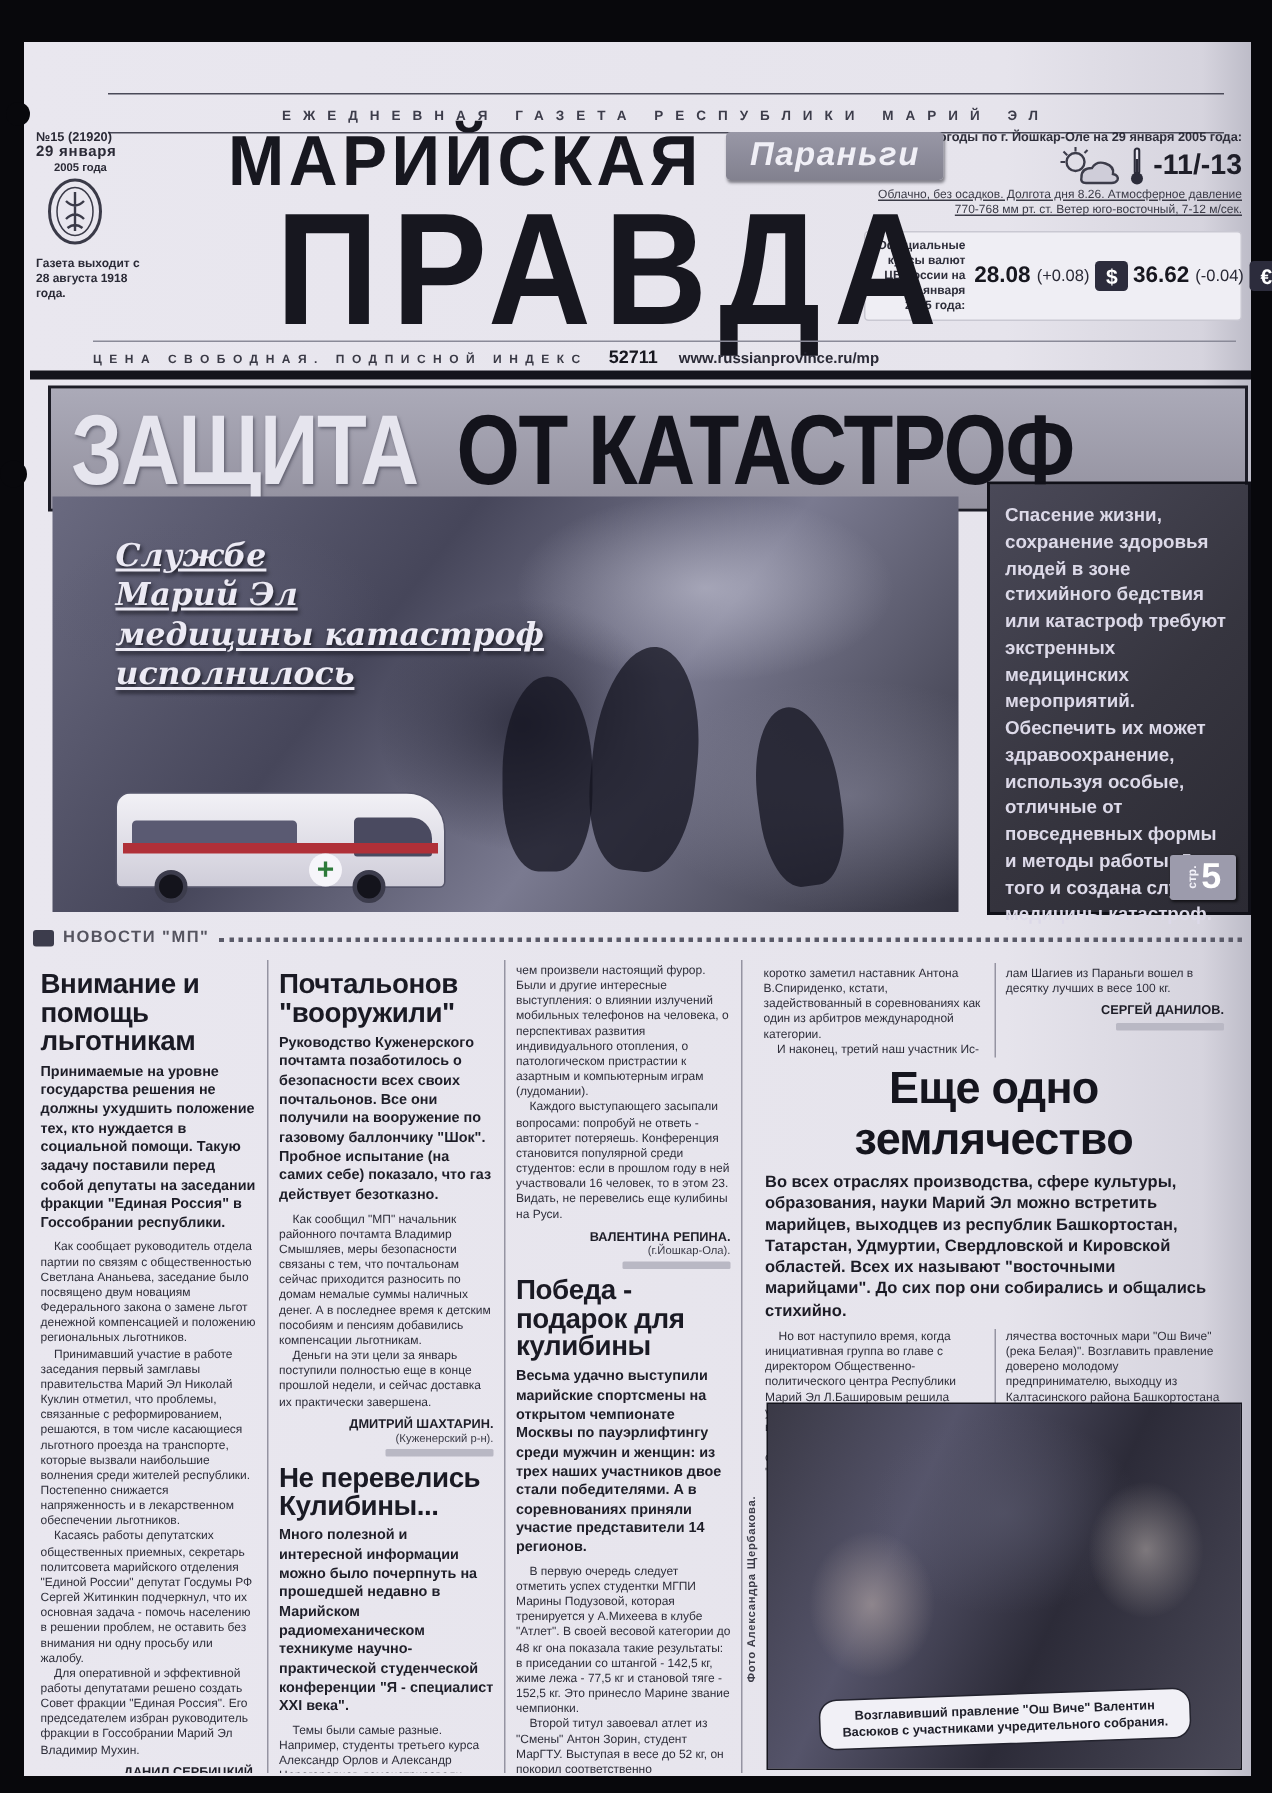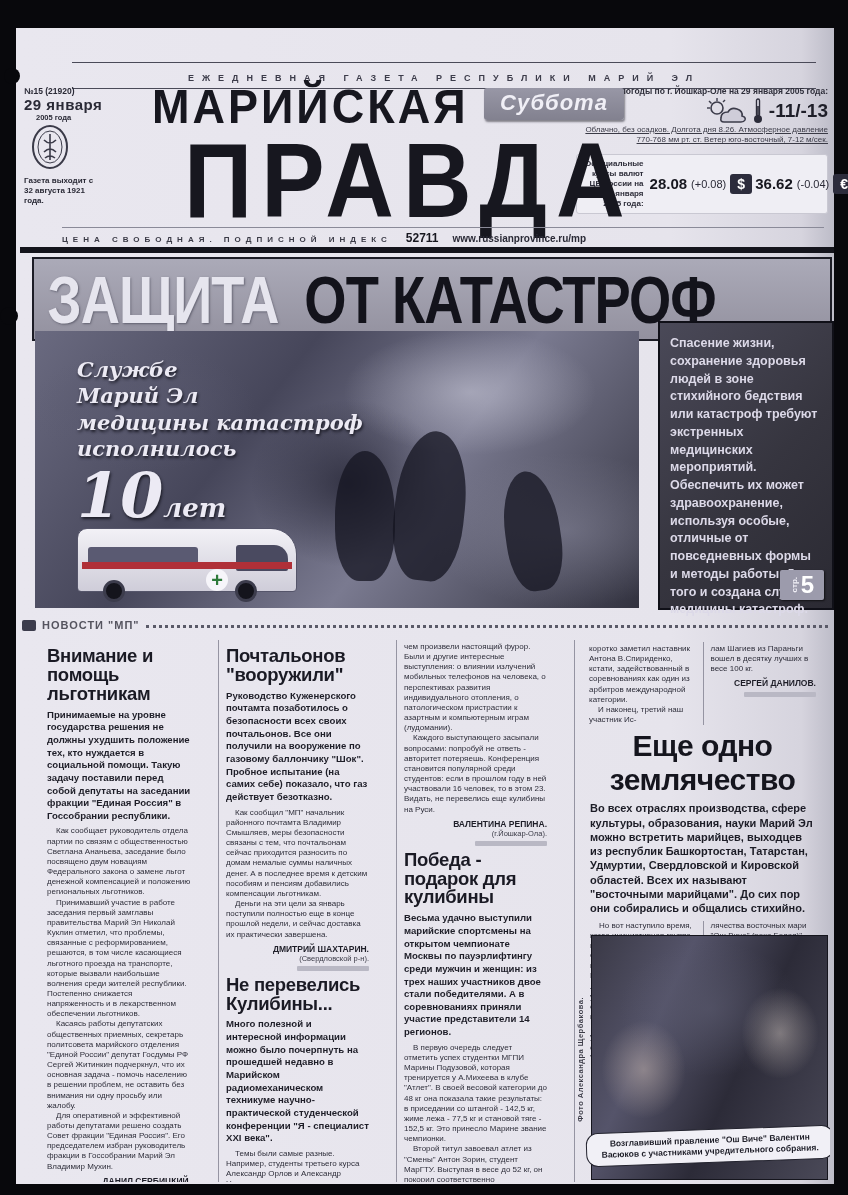--- a/index.html
+++ b/index.html
@@ -15,21 +15,21 @@
 
   
   .top-banner{position:absolute;top:34px;left:56px;right:18px;border-top:1.5px solid #4a4a58;
               border-bottom:1.5px solid #4a4a58;text-align:center;padding:4px 0 3px;}
   .top-banner span{font-size:9px;font-weight:bold;letter-spacing:8px;color:#3c3c4a;}
 
   
   .masthead{position:absolute;top:58px;left:8px;right:6px;height:140px;display:flex;gap:24px;}
   .mh-left{width:96px;flex:none;font-weight:bold;color:#2a2a36;}
   .issue{font-size:8.5px;}
-  .date-day{font-size:15px;font-weight:800;letter-spacing:0.5px;}
+  .date-day{font-size:10px;font-weight:800;letter-spacing:0.5px;}
   .date-year{font-size:7.5px;margin-bottom:2px;padding-left:12px;}
   .emblem{width:40px;height:46px;margin:0 0 2px 6px;}
   .founded{font-size:8px;line-height:1.25;width:80px;}
   .mh-center{flex:1;position:relative;}
   .title1{position:absolute;left:8px;top:-6px;font-size:45px;font-weight:800;letter-spacing:3px;
           color:#17171f;transform:scaleY(1.05);transform-origin:top left;white-space:nowrap;}
   .day-badge{position:absolute;left:340px;top:2px;background:linear-gradient(#9897a6,#82818f);
              color:#f0eff6;font-style:italic;font-weight:bold;font-size:22px;padding:2px 16px 4px;
              border-radius:3px;box-shadow:1px 2px 2px rgba(30,30,40,.5);letter-spacing:1px;}
   .title2{position:absolute;left:40px;top:34px;font-size:95px;font-weight:800;letter-spacing:9px;
@@ -67,21 +67,21 @@
   .hb2{color:#13131b;}
   .hero-photo{position:absolute;top:303px;left:19px;width:604px;height:277px;overflow:hidden;
       background:
         radial-gradient(ellipse 180px 90px at 72% 22%,rgba(205,205,220,.55),transparent 70%),
         radial-gradient(ellipse 140px 120px at 52% 55%,rgba(30,30,45,.7),transparent 70%),
         radial-gradient(ellipse 200px 110px at 88% 72%,rgba(140,140,160,.5),transparent 70%),
         radial-gradient(ellipse 160px 90px at 18% 28%,rgba(90,90,112,.6),transparent 70%),
         linear-gradient(128deg,#6a6a80 0%,#46465a 35%,#7a7a90 62%,#32323f 100%);}
   .overlay{position:absolute;left:42px;top:26px;font-family:"DejaVu Serif","Liberation Serif",serif;
            font-style:italic;font-weight:bold;color:#eceaf4;text-shadow:1px 2px 3px #1a1a24;}
-  .ov-line{font-size:21px;line-height:1.25;}
+  .ov-line{font-size:21px;line-height:1.25;text-decoration:underline;}
   .ov-big{font-size:62px;line-height:.9;margin-top:6px;}
   .ov-big-suffix{font-size:26px;}
   .ambulance{position:absolute;left:42px;bottom:6px;width:220px;height:86px;}
   .amb-body{position:absolute;inset:12px 0 10px 0;background:linear-gradient(#f2f1f6,#cfcdd9);
             border-radius:10px 26px 4px 4px;border:1px solid #55556a;}
   .amb-wind{position:absolute;right:8px;top:16px;width:52px;height:26px;background:#4a4a60;
             border-radius:3px 14px 2px 2px;}
   .amb-win2{position:absolute;left:10px;top:18px;width:110px;height:20px;background:#5a5a72;border-radius:3px;}
   .amb-stripe{position:absolute;left:4px;bottom:22px;right:4px;height:7px;background:#b03038;}
   .amb-cross{position:absolute;left:128px;top:40px;width:22px;height:22px;background:#f6f5fa;
@@ -106,21 +106,21 @@
             transform:rotate(180deg);letter-spacing:0;}
   .pr-num{font-size:24px;font-weight:800;color:#fff;line-height:1;}
 
   
   .news-header{position:absolute;top:591px;left:6px;right:6px;display:flex;align-items:center;gap:6px;}
   .nh-icon{width:14px;height:11px;background:#3c3c4c;border-radius:2px;flex:none;}
   .nh-label{font-size:11px;font-weight:800;letter-spacing:1px;color:#55545f;white-space:nowrap;}
   .nh-dots{flex:1;border-top:3px dotted #5a5a68;height:0;margin-top:2px;}
 
   .columns{position:absolute;top:612px;left:4px;right:4px;height:542px;display:flex;overflow:hidden;}
-  .col{width:158px;flex:none;padding:2px 7px 0;box-sizing:border-box;overflow:hidden;margin-left:20px;}
+  .col{width:158px;flex:none;padding:2px 7px 0;box-sizing:border-box;overflow:hidden;}
   .col + .col{border-left:1px solid #9594a2;}
   .col45{flex:1;position:relative;}
   .col-title{font-size:18.5px;font-weight:800;line-height:1.02;letter-spacing:-0.3px;color:#1a1a24;
              margin:5px 0 5px;}
   .lead{font-size:9.6px;font-weight:bold;line-height:1.32;color:#1e1e28;margin:0 0 4px;}
   .body-p{font-size:8px;line-height:1.27;color:#2e2e3a;margin:0;text-indent:9px;}
   .author{font-size:8.5px;font-weight:800;text-align:right;color:#1e1e28;margin-top:4px;}
   .author-loc{font-size:7.5px;text-align:right;color:#3a3a46;}
   .sig-bar{width:72px;height:5px;background:#b9b8c4;margin:3px 0 4px auto;border-radius:1px;}
 
@@ -162,26 +162,26 @@
     <div class="masthead">
       <div class="mh-left">
         <div class="issue">№15 (21920)</div>
         <div class="date-day">29 января</div>
         <div class="date-year">2005 года</div>
         <svg class="emblem" viewBox="0 0 40 46">
           <ellipse cx="20" cy="23" rx="17" ry="21" fill="none" stroke="#3a3a48" stroke-width="2"></ellipse>
           <ellipse cx="20" cy="23" rx="12" ry="16" fill="none" stroke="#3a3a48" stroke-width="1"></ellipse>
           <path d="M20 10 L20 36 M14 16 Q20 22 26 16 M14 28 Q20 22 26 28 M15 34 Q20 30 25 34" stroke="#3a3a48" stroke-width="1.6" fill="none"></path>
         </svg>
-        <div class="founded">Газета выходит с 32 августа 1921 года.</div>
+        <div class="founded">Газета выходит с 28 августа 1918 года.</div>
       </div>
 
       <div class="mh-center">
         <div class="title1">МАРИЙСКАЯ</div>
-        <div class="day-badge">Суббота</div>
+        <div class="day-badge">Параньги</div>
         <div class="title2">ПРАВДА</div>
       </div>
 
       <div class="mh-right">
         <div class="wx-head">Прогноз погоды по г. Йошкар-Оле на 29 января 2005 года:</div>
         <div class="wx-row">
           <svg class="wx-icon" width="44" height="26" viewBox="0 0 44 26">
             <circle cx="14" cy="10" r="6" fill="none" stroke="#3c3c4a" stroke-width="1.6"></circle>
             <g stroke="#3c3c4a" stroke-width="1.4">
               <line x1="14" y1="0" x2="14" y2="3"></line>
@@ -228,21 +228,20 @@
       <span class="hb1">ЗАЩИТА</span>
       <span class="hb2">ОТ КАТАСТРОФ</span>
     </div>
 
     <div class="hero-photo">
       <div class="overlay">
         <div class="ov-line">Службе</div>
         <div class="ov-line">Марий Эл</div>
         <div class="ov-line">медицины катастроф</div>
         <div class="ov-line">исполнилось</div>
-        <div class="ov-big"><span>10</span><span class="ov-big-suffix">лет</span></div>
       </div>
       <div class="fig f1"></div>
       <div class="fig f2"></div>
       <div class="fig f3"></div>
       <div class="ambulance">
         <div class="amb-body">
           <div class="amb-win2"></div>
           <div class="amb-wind"></div>
           <div class="amb-stripe"></div>
           <div class="amb-cross">+</div>
@@ -278,21 +277,21 @@
         <div class="author">ДАНИЛ СЕРБИЦКИЙ.</div>
 
       </div>
 
       <div class="col">
         <div class="col-title">Почтальонов "вооружили"</div>
         <p class="lead">Руководство Куженерского почтамта позаботилось о безопасности всех своих почтальонов. Все они получили на вооружение по газовому баллончику "Шок". Пробное испытание (на самих себе) показало, что газ действует безотказно.</p>
         <p class="body-p">Как сообщил "МП" начальник районного почтамта Владимир Смышляев, меры безопасности связаны с тем, что почтальонам сейчас приходится разносить по домам немалые суммы наличных денег. А в последнее время к детским пособиям и пенсиям добавились компенсации льготникам.</p>
         <p class="body-p">Деньги на эти цели за январь поступили полностью еще в конце прошлой недели, и сейчас доставка их практически завершена.</p>
         <div class="author">ДМИТРИЙ ШАХТАРИН.</div>
-        <div class="author-loc">(Свердловской р-н).</div>
+        <div class="author-loc">(Куженерский р-н).</div>
         <div class="sig-bar"></div>
         <div class="col-title">Не перевелись Кулибины...</div>
         <p class="lead">Много полезной и интересной информации можно было почерпнуть на прошедшей недавно в Марийском радиомеханическом техникуме научно-практической студенческой конференции "Я - специалист XXI века".</p>
         <p class="body-p">Темы были самые разные. Например, студенты третьего курса Александр Орлов и Александр Царегородцев демонстрировали средство защиты автомобилей от угона собственного изобретения,</p>
       </div>
 
       <div class="col">
         <p class="body-p" style="text-indent:0;">чем произвели настоящий фурор. Были и другие интересные выступления: о влиянии излучений мобильных телефонов на человека, о перспективах развития индивидуального отопления, о патологическом пристрастии к азартным и компьютерным играм (лудомании).</p>
         <p class="body-p">Каждого выступающего засыпали вопросами: попробуй не ответь - авторитет потеряешь. Конференция становится популярной среди студентов: если в прошлом году в ней участвовали 16 человек, то в этом 23. Видать, не перевелись еще кулибины на Руси.</p>
         <div class="author">ВАЛЕНТИНА РЕПИНА.</div>

